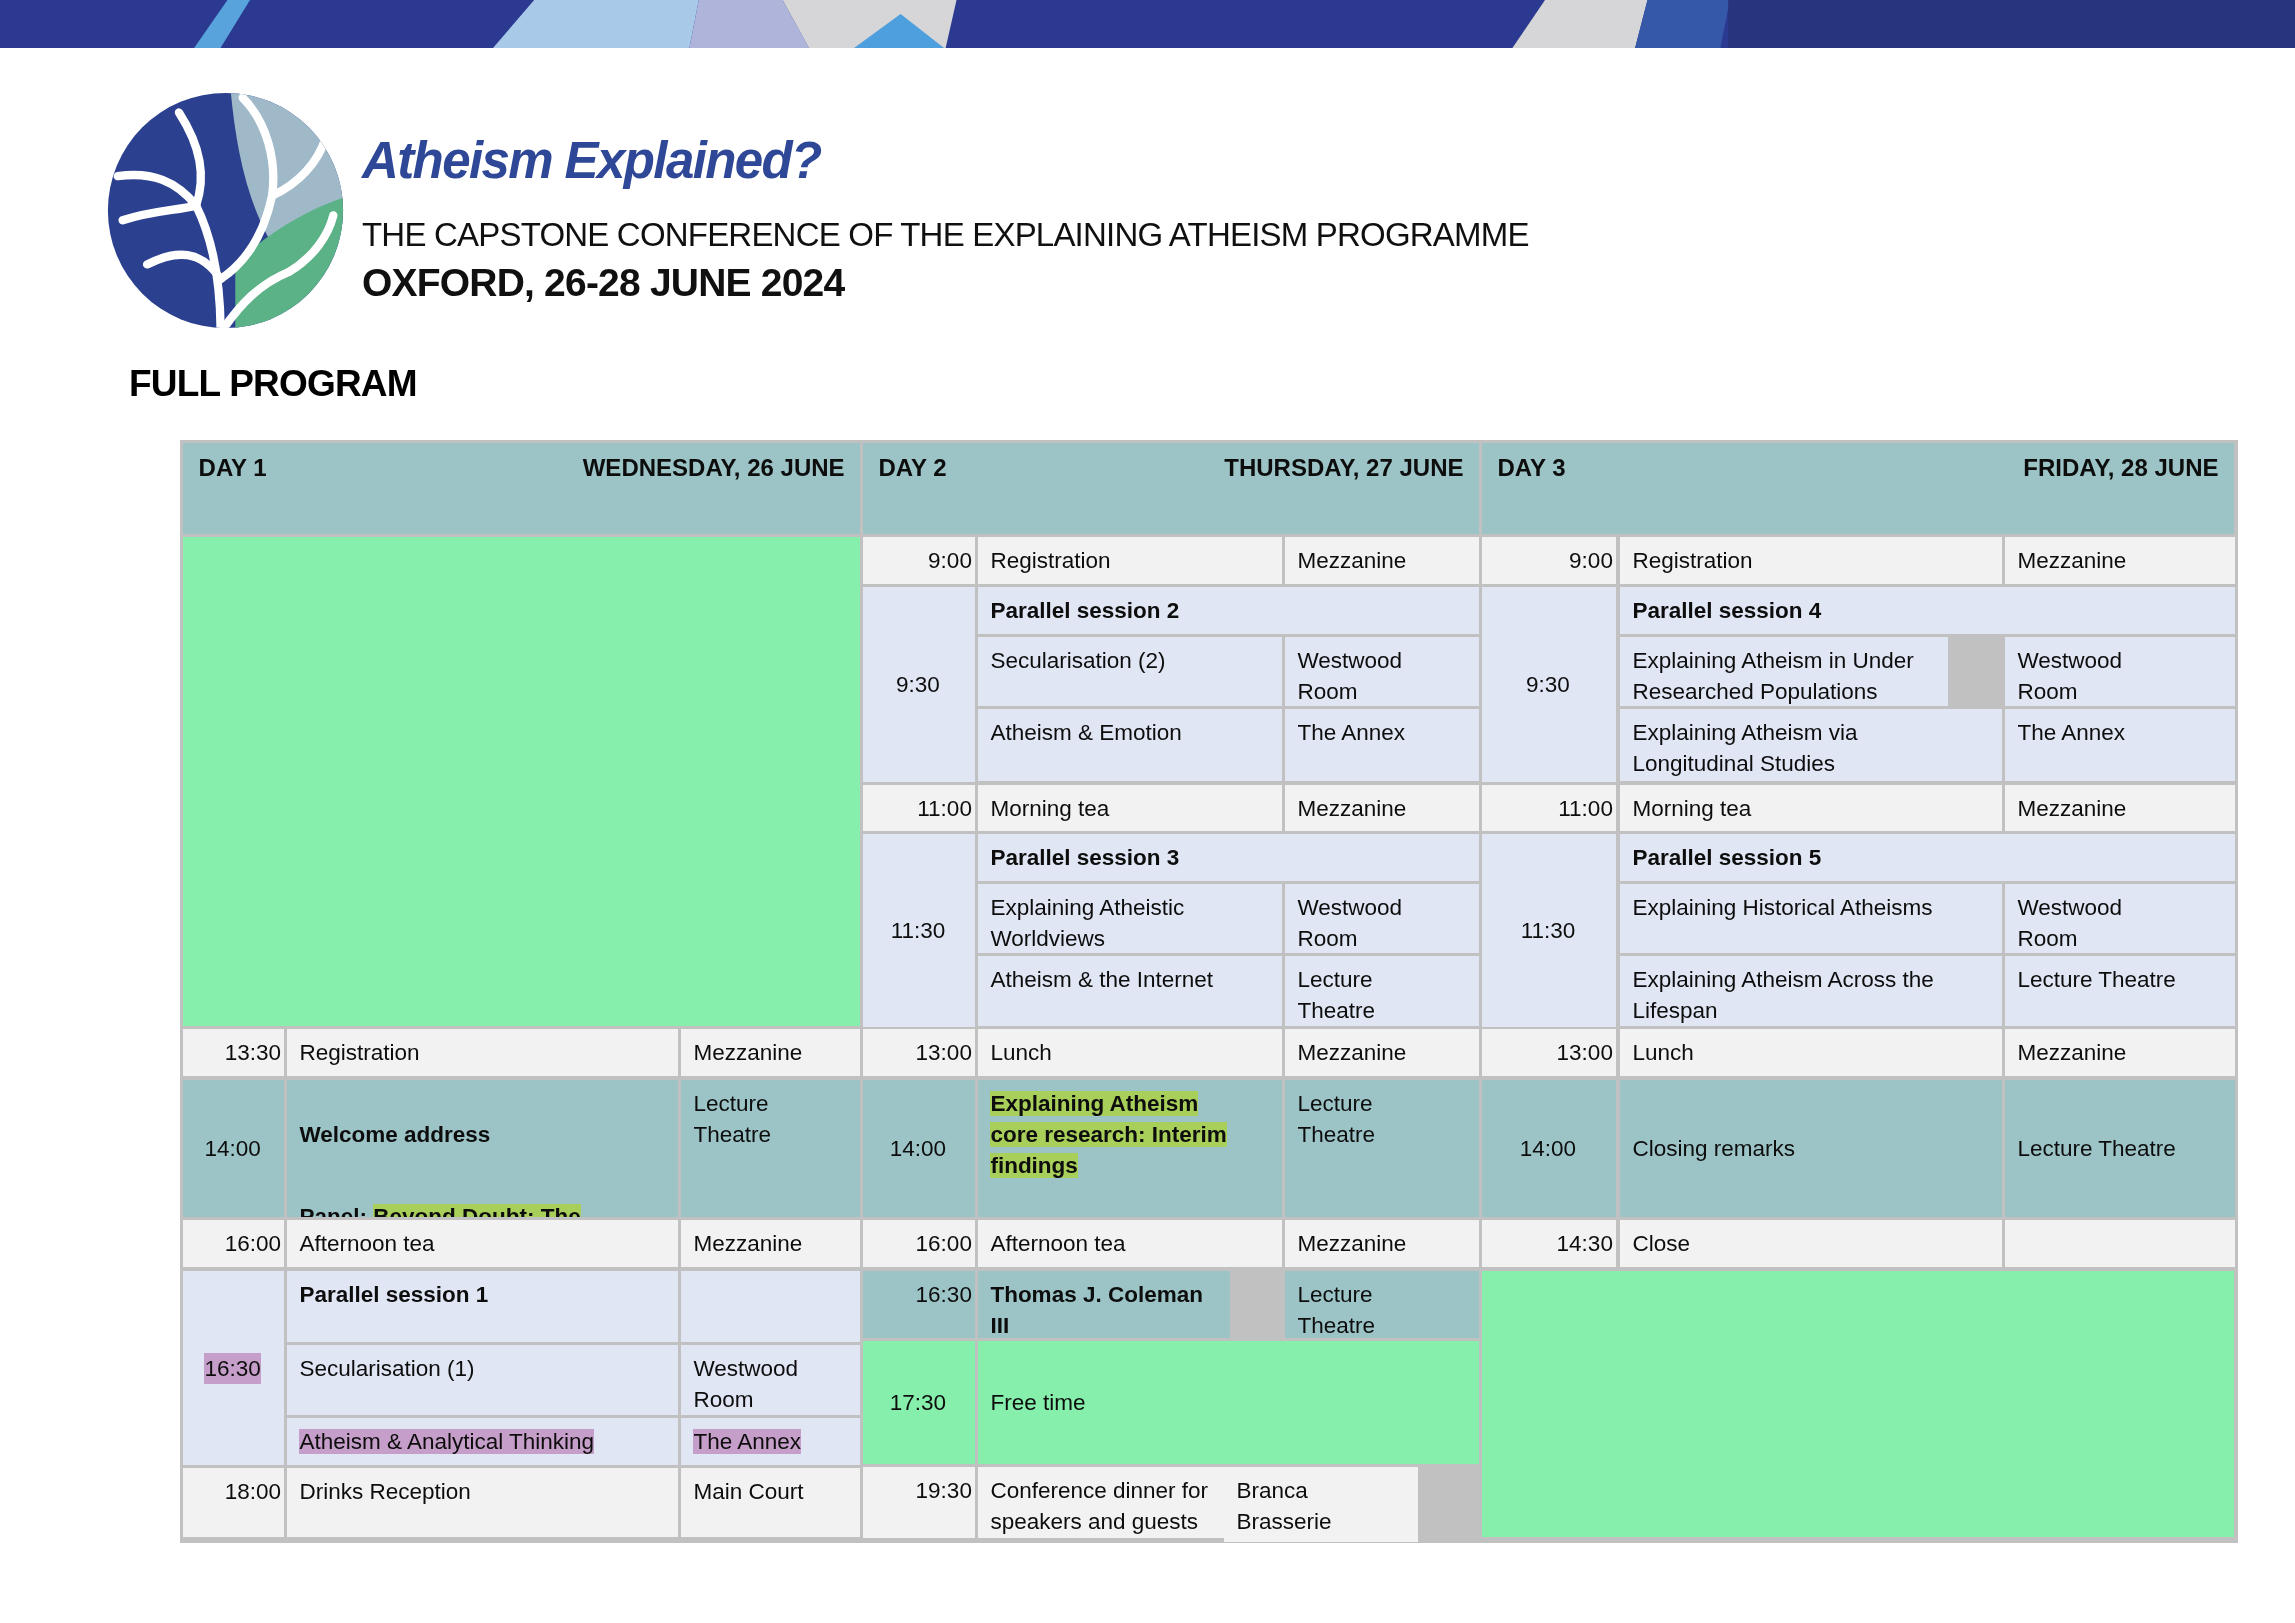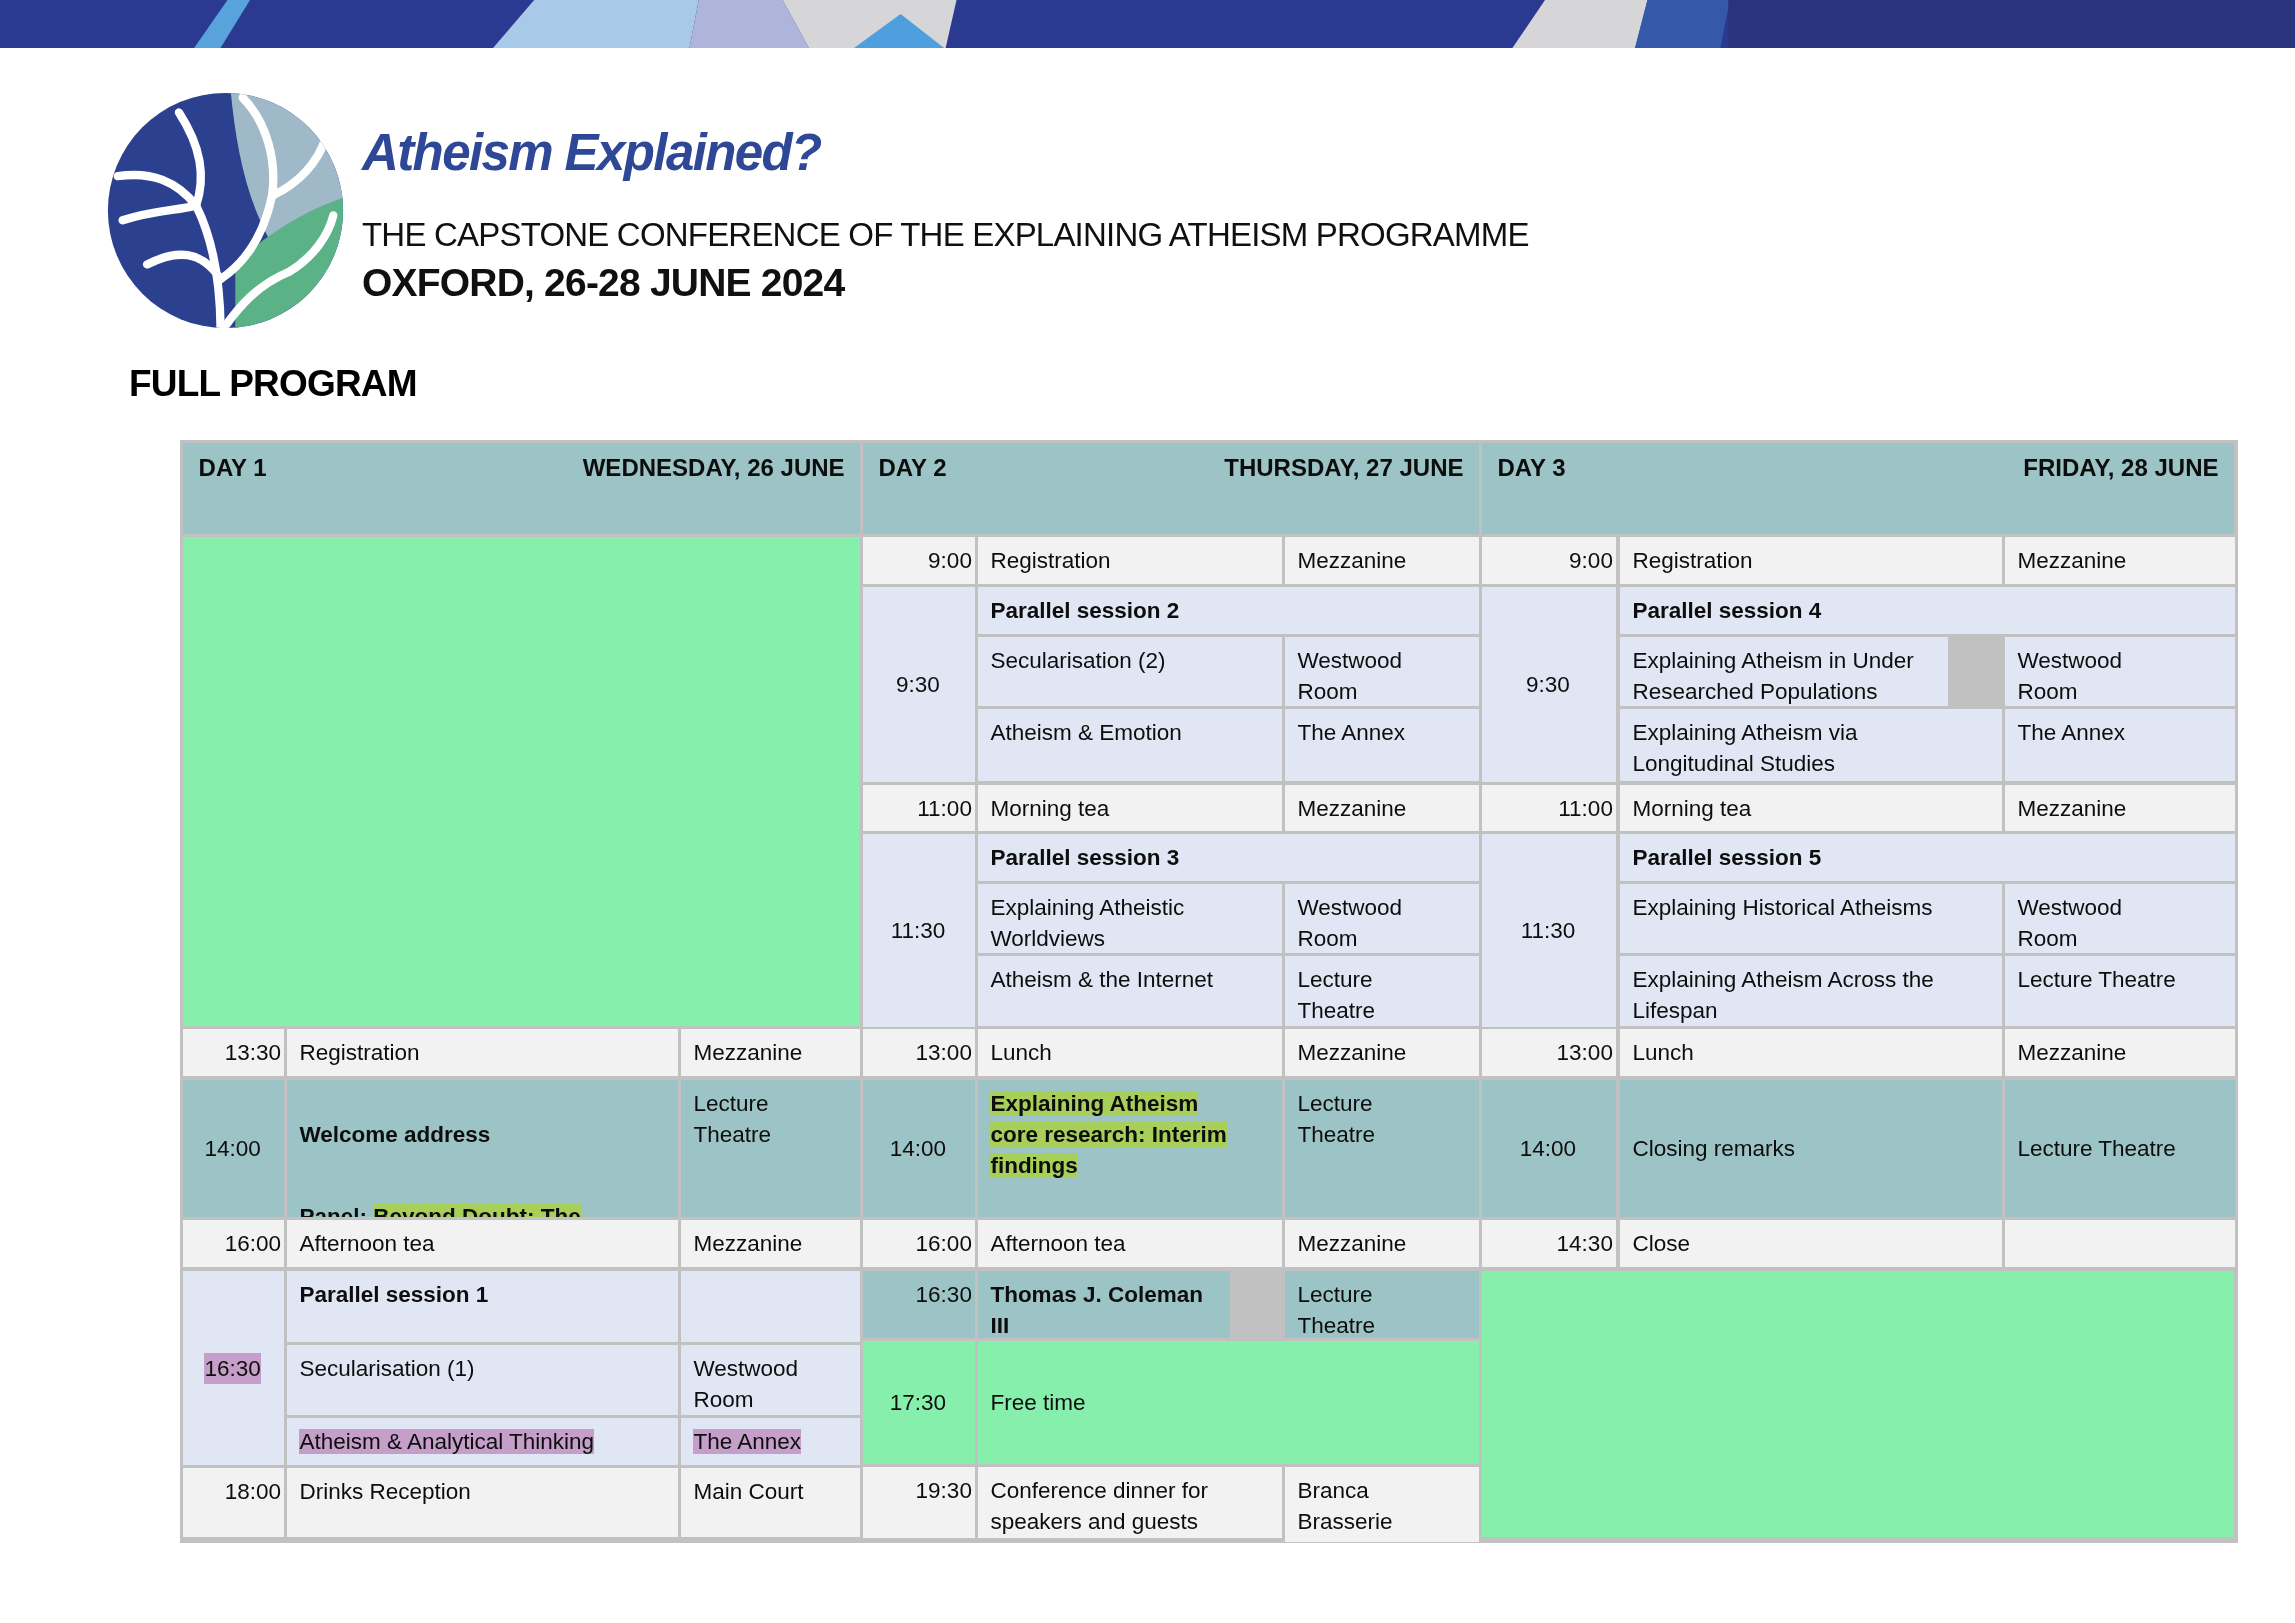--- a/index.html
+++ b/index.html
@@ -5,21 +5,21 @@
   html,body{margin:0;padding:0;background:#ffffff;}
   body{
     width:2295px;height:1623px;position:relative;overflow:hidden;
     font-family:"Liberation Sans","DejaVu Sans",sans-serif;color:#111;
   }
   
   .banner{position:absolute;left:0;top:0;width:2295px;height:48px;}
   
   .logo{position:absolute;left:103px;top:88px;width:245px;height:245px;}
   
-  .title{position:absolute;left:362px;top:123px;font-size:51px;font-weight:bold;font-style:italic;
+  .title{position:absolute;left:362px;top:131px;font-size:51px;font-weight:bold;font-style:italic;
          color:#2E4796;letter-spacing:-1.6px;white-space:nowrap;}
   .subtitle{position:absolute;left:362px;top:216px;font-size:33px;color:#101010;
             letter-spacing:-0.8px;white-space:nowrap;}
   .oxford{position:absolute;left:362px;top:261px;font-size:39px;font-weight:bold;color:#101010;
           letter-spacing:-0.8px;white-space:nowrap;}
   .section-title{position:absolute;left:129px;top:363px;font-size:37px;font-weight:bold;
                  color:#000;letter-spacing:-0.8px;white-space:nowrap;}
   
   .program{position:absolute;left:180px;top:440px;width:2058px;height:1103px;background:#C1C1C1;}
   .cell{position:absolute;box-sizing:border-box;padding:7.8px 12.4px;font-size:22.5px;line-height:31px;
@@ -172,21 +172,21 @@
 Bursary session</div>
   <div class="cell teal" style="left:1105px;top:831px;width:194px;height:67px">Lecture
 Theatre</div>
 
   <div class="cell white t vc" style="left:683px;top:901px;width:112px;height:123px">17:30</div>
   <div class="cell white vc" style="left:798px;top:901px;width:501px;height:123px">Free time</div>
 
   <div class="cell grey t" style="left:683px;top:1027px;width:112px;height:71px">19:30</div>
   <div class="cell grey" style="left:798px;top:1027px;width:304px;height:71px">Conference dinner for
 speakers and guests</div>
-  <div class="cell grey" style="left:1105px;top:1027px;width:194px;height:75px">Branca
+  <div class="cell grey" style="left:1044px;top:1027px;width:194px;height:75px">Branca
 Brasserie</div>
 
   <div class="cell teal dh" style="left:1302px;top:3.1px;width:752px;height:91px">
     <span>DAY 3</span>
     <span>FRIDAY, 28 JUNE</span>
   </div>
 
   <div class="cell grey t" style="left:1302px;top:97px;width:134px;height:47px">9:00</div>
   <div class="cell grey" style="left:1440px;top:97px;width:382px;height:47px">Registration</div>
   <div class="cell grey" style="left:1825px;top:97px;width:230px;height:47px">Mezzanine</div>

